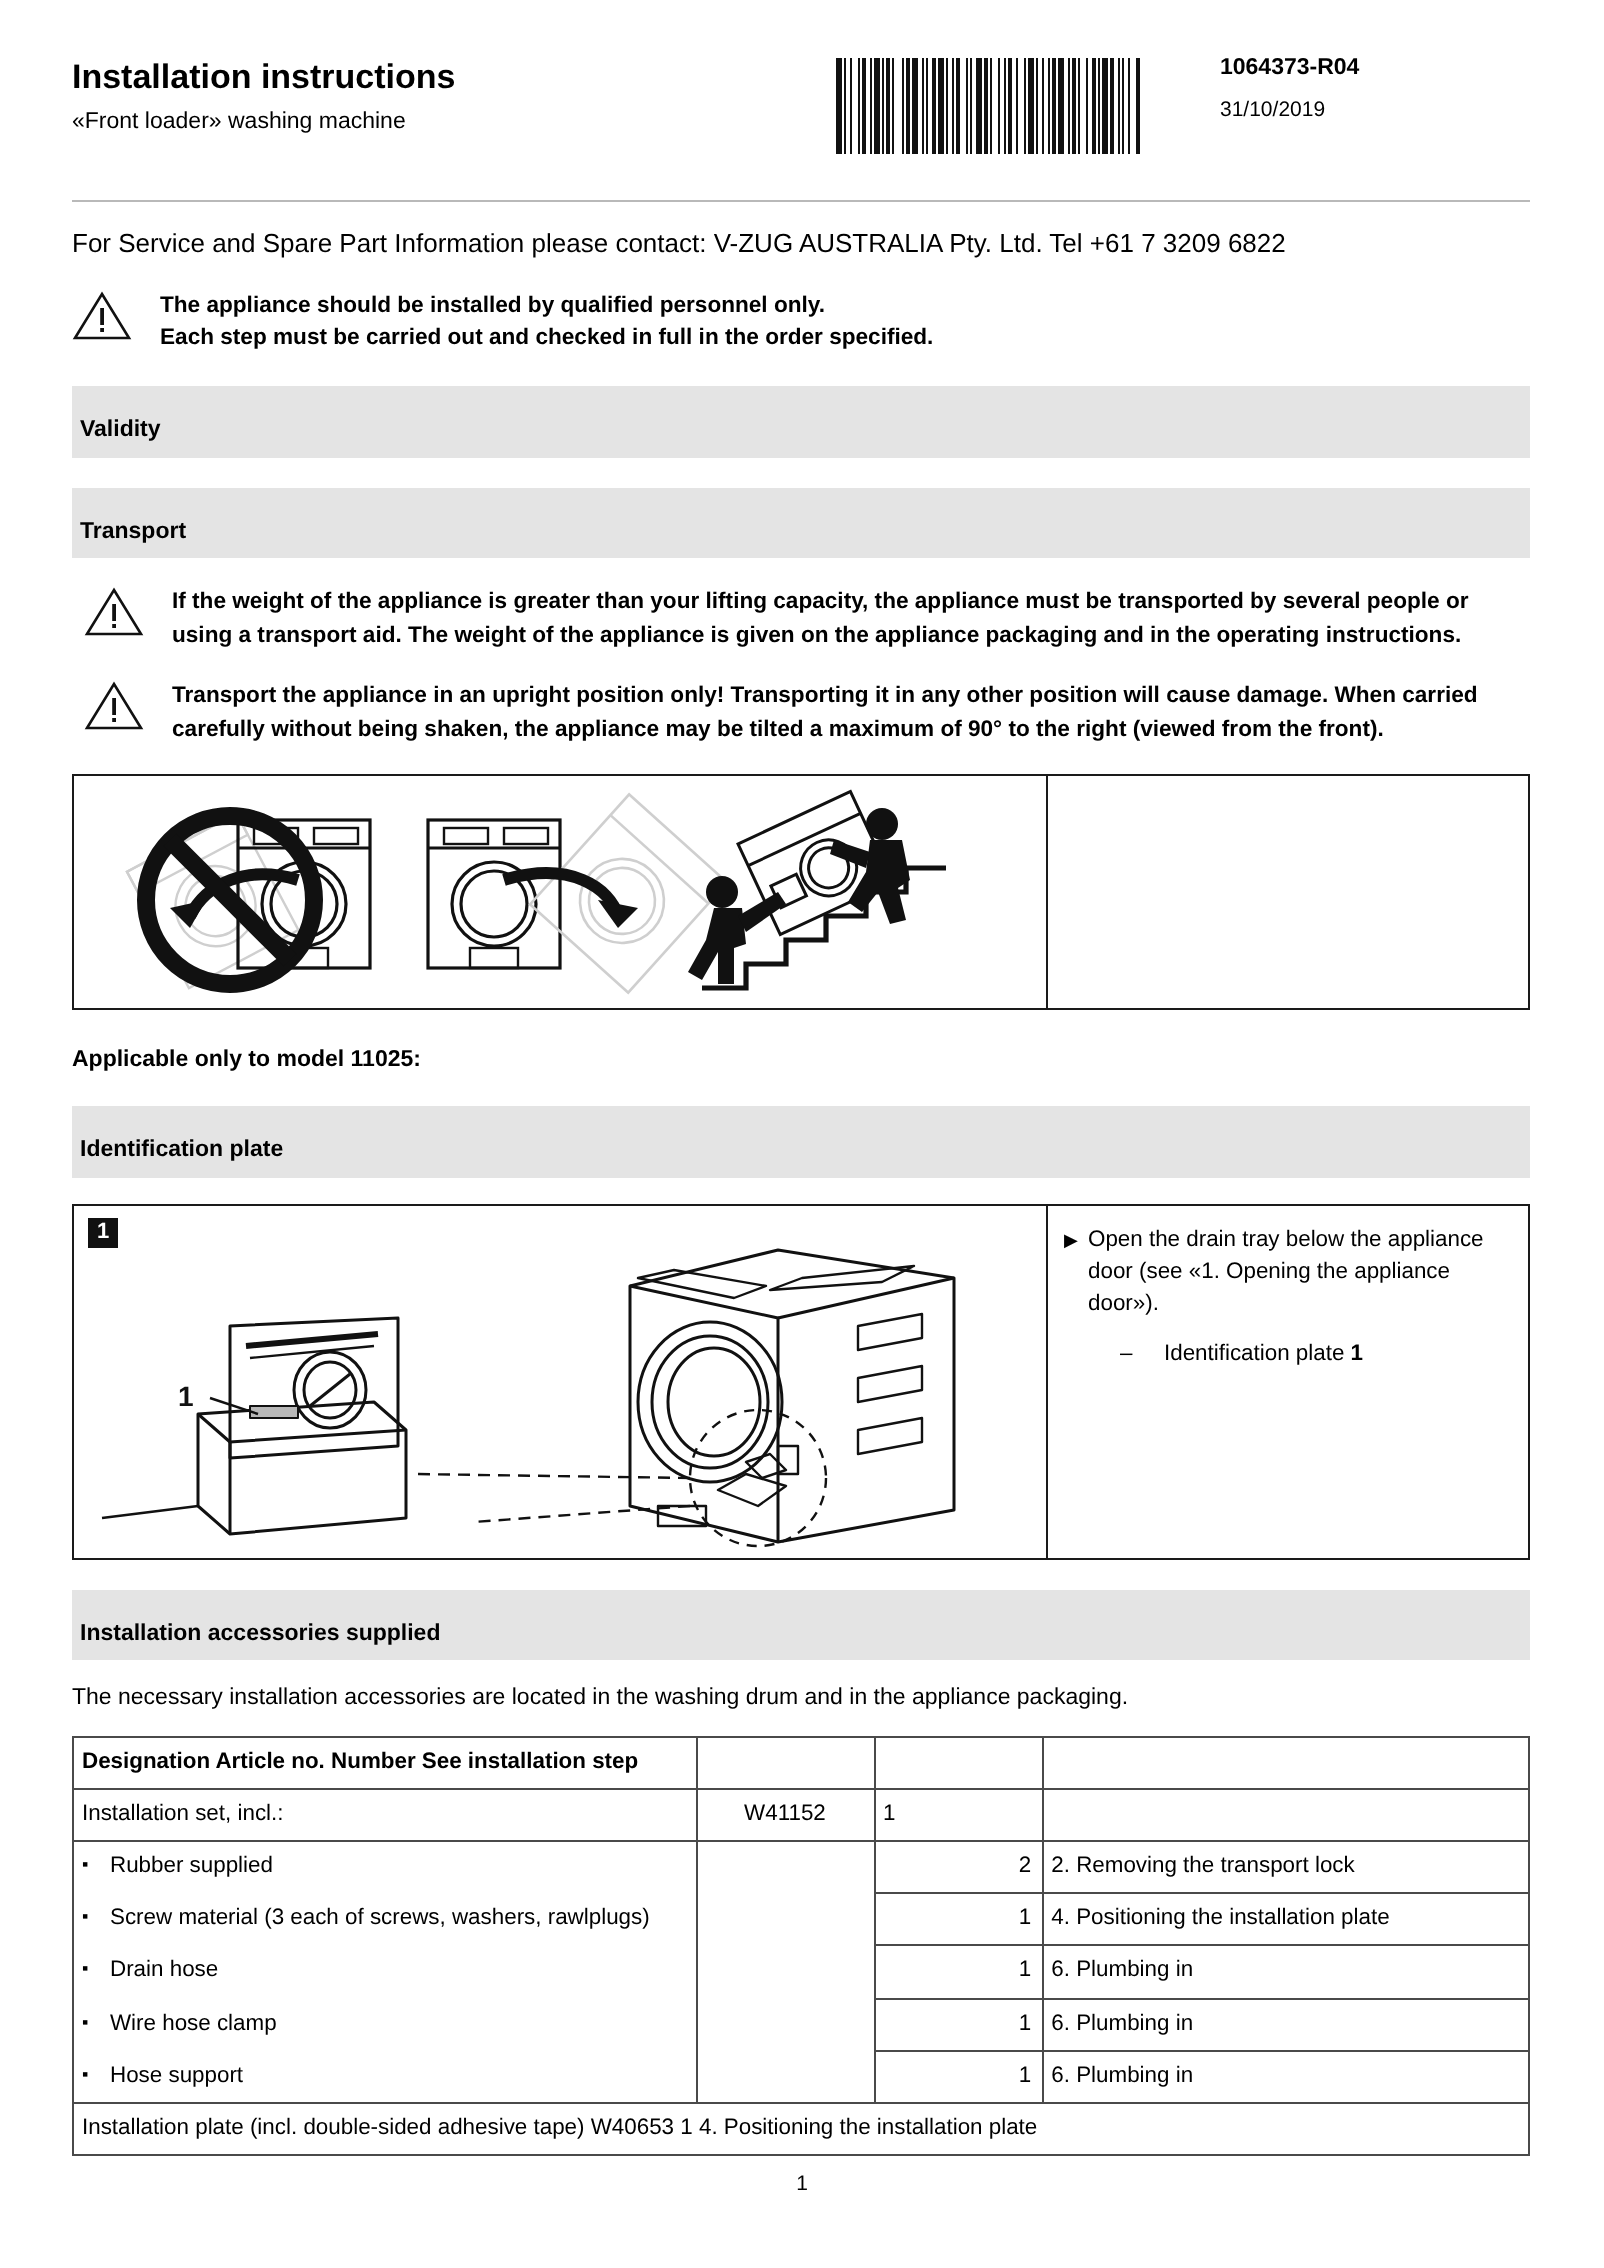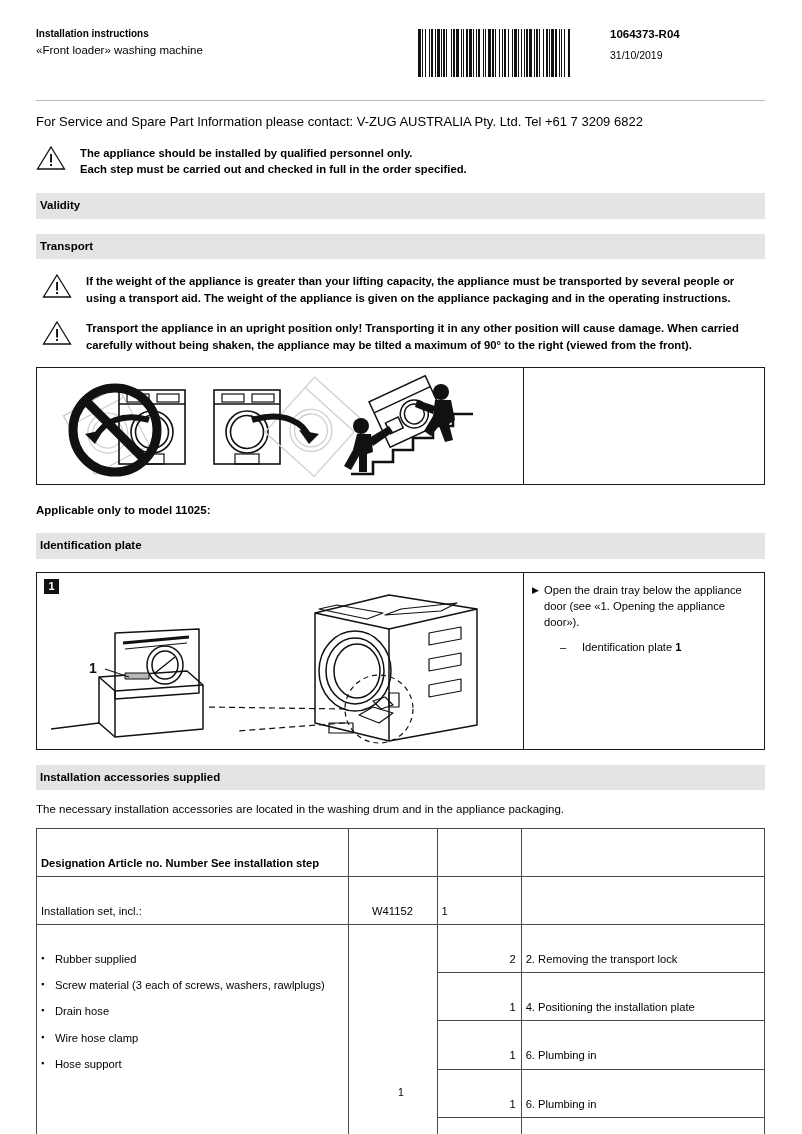--- a/index.html
+++ b/index.html
@@ -30,21 +30,21 @@
     top: 26px;
     width: 729px;
   }
 
   
   .header {
     position: relative;
     height: 66px;
   }
   .doc-title {
-    font-size: 10px;
+    font-size: 17px;
     font-weight: bold;
     line-height: 1.5;
     margin: 0 0 1px 0;
   }
   .doc-sub {
     font-size: 11.5px;
     line-height: 1.55;
   }
   .barcode {
     position: absolute;
@@ -83,21 +83,21 @@
 
   
   .contact {
     margin-top: 12px;
     font-size: 13px;
   }
   .section-band {
     background: #e4e4e4;
     font-weight: bold;
     font-size: 11.5px;
-    padding: 5px 4px 5px 4px;
+    padding: 15px 4px 5px 4px;
     margin-top: 15px;
   }
   .para {
     margin-top: 12px;
     font-size: 11.5px;
   }
   .bold { font-weight: bold; }
 
   
   .warn {
@@ -200,21 +200,21 @@
     padding: 0;
     vertical-align: top;
     font-weight: normal;
     text-align: left;
   }
   .c-desig { width: 312px; }
   .c-art   { width: 88px; }
   .c-num   { width: 84px; }
   .c-step  { width: 243px; }
 
-  .cell { padding: 5px 5px 5px 4px; margin-top: 22px; }
+  .cell { padding: 5px 5px 5px 4px; }
   .hdr .cell { font-weight: bold; }
   .cell.center { text-align: center; }
   .cell.right  { text-align: right; }
 
   .bullrow {
     display: flex;
     align-items: flex-start;
   }
   .bullrow .sq {
     flex: 0 0 auto;

